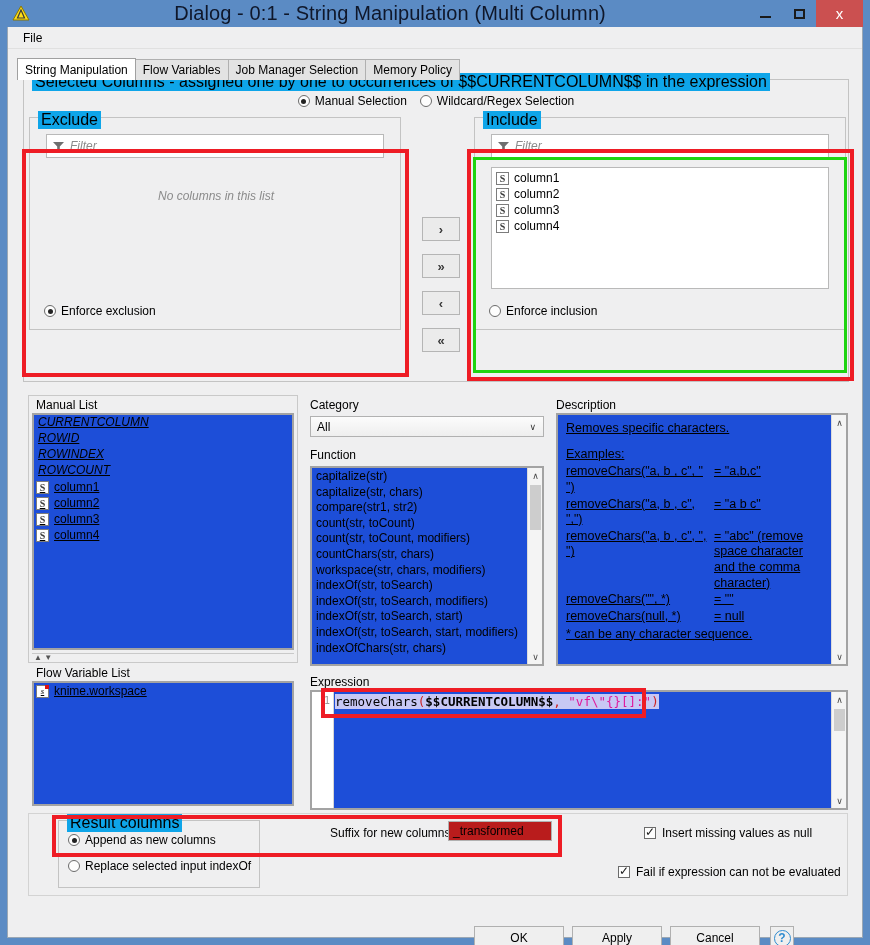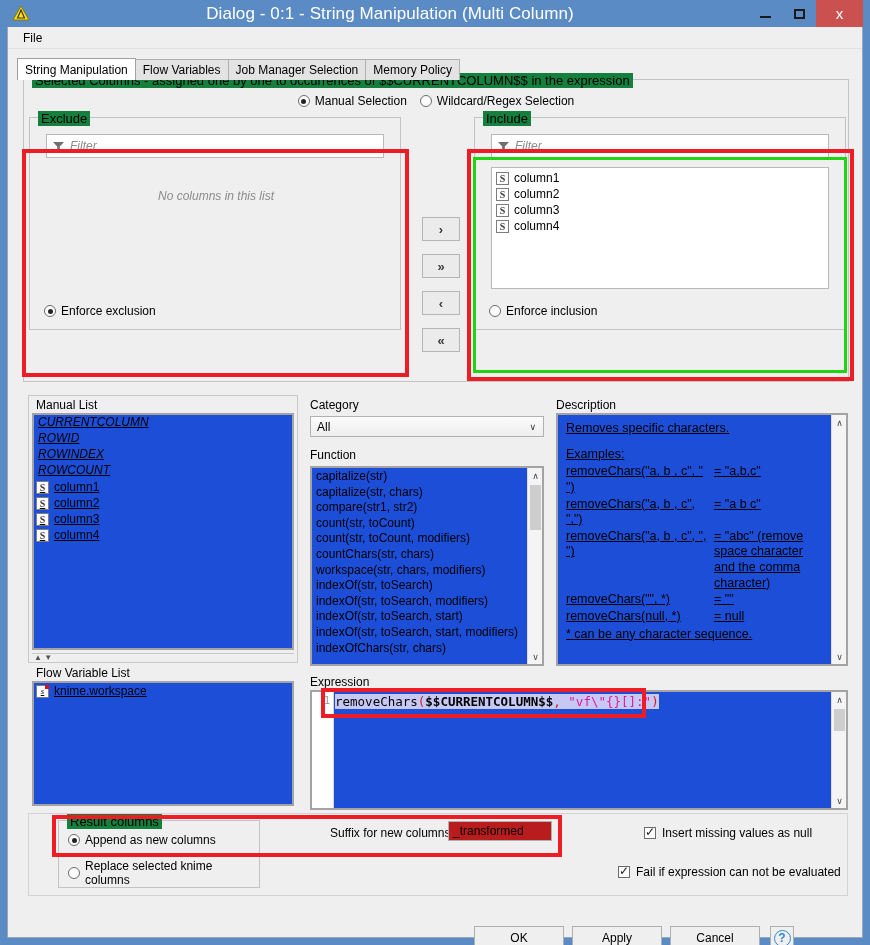--- a/index.html
+++ b/index.html
@@ -23,21 +23,21 @@
   .titlebar {
     height: 27px; position: relative;
     display: flex; align-items: center;
   }
   .title-icon {
     position: absolute; left: 5px; top: 4px;
     width: 18px; height: 18px;
   }
   .title-text {
     flex: 1; text-align: center;
-    color: #ffffff; font-size: 17px;
+    color: #0f172a; font-size: 20px;
     letter-spacing: .1px;
     padding-left: 30px; padding-right: 120px;
     white-space: nowrap; overflow: hidden;
   }
   .win-btns { position: absolute; right: 0; top: 0; height: 27px; display: flex; }
   .win-btn {
     width: 34px; height: 27px;
     display: flex; align-items: center; justify-content: center;
   }
   .win-btn.close { width: 47px; background: #cb5050; }
@@ -75,21 +75,21 @@
   }
   .tab.active { background: #ffffff; height: 22px; border-color: #a0a0a0; position: relative; z-index: 2;}
 
   
   .group {
     position: absolute;
     border: 1px solid #c3c3c3;
   }
   .group > .legend {
     position: absolute; top: -7px; left: 8px;
-    background: #15803d; padding: 0 3px; font-size: 13px;
+    background: #0ea5e9; padding: 0 3px; font-size: 16px;
     white-space: nowrap;
   }
 
   
   #selected-columns { left: 15px; top: 52px; width: 826px; height: 303px; }
 
   .radio-row {
     position: absolute; top: 14px; left: 0; width: 100%;
     display: flex; justify-content: center; gap: 13px;
     font-size: 12px;
@@ -512,21 +512,21 @@
     <div id="bottom-panel"></div>
 
     <div class="group" id="result-group">
       <span class="legend">Result columns</span>
       <label class="radio" style="position:absolute;left:9px;top:12px;">
         <span class="rdot on"></span>
         <span>Append as new columns</span>
       </label>
       <label class="radio" style="position:absolute;left:9px;top:38px;">
         <span class="rdot"></span>
-        <span>Replace selected knime columns</span>
+        <span>Replace selected input indexOf</span>
       </label>
     </div>
 
     <div class="label" id="suffix-label">Suffix for new columns</div>
     <div class="suffix-input">
       <span>_transformed</span>
     </div>
 
     <label class="check-row" id="chk-insert">
       <span class="cbox on"></span>

